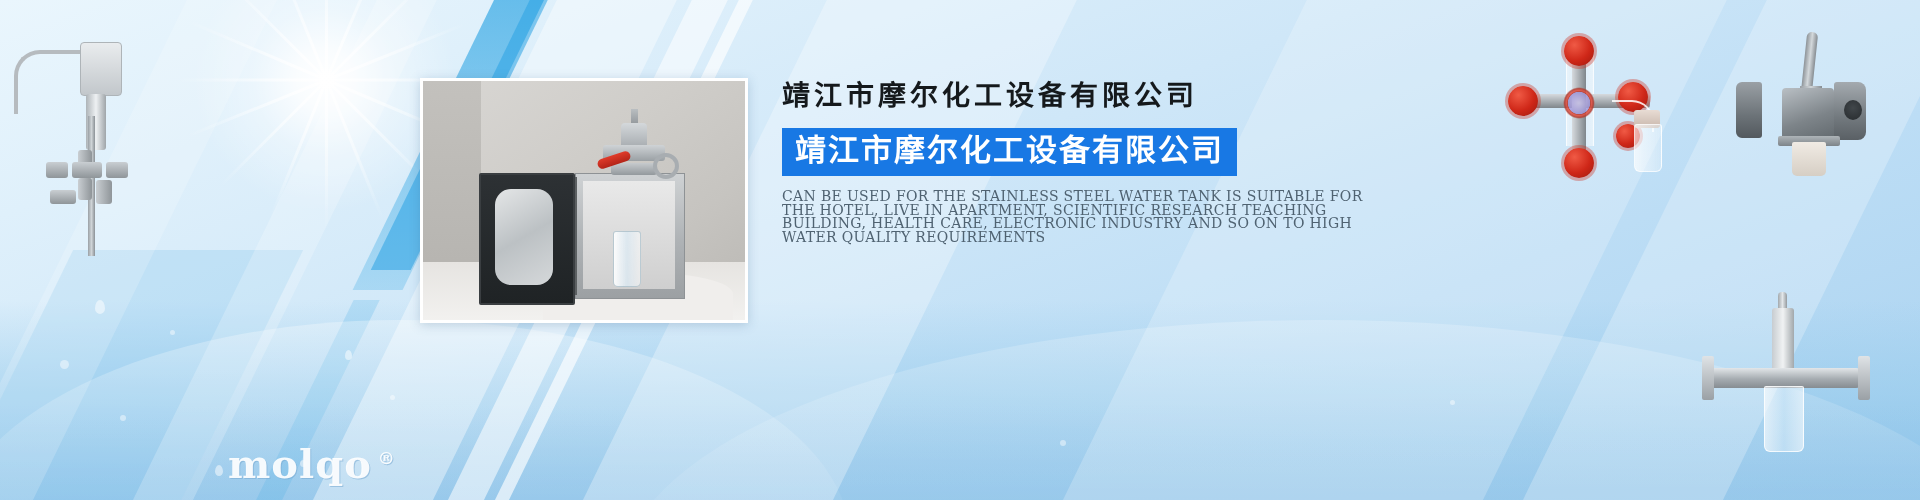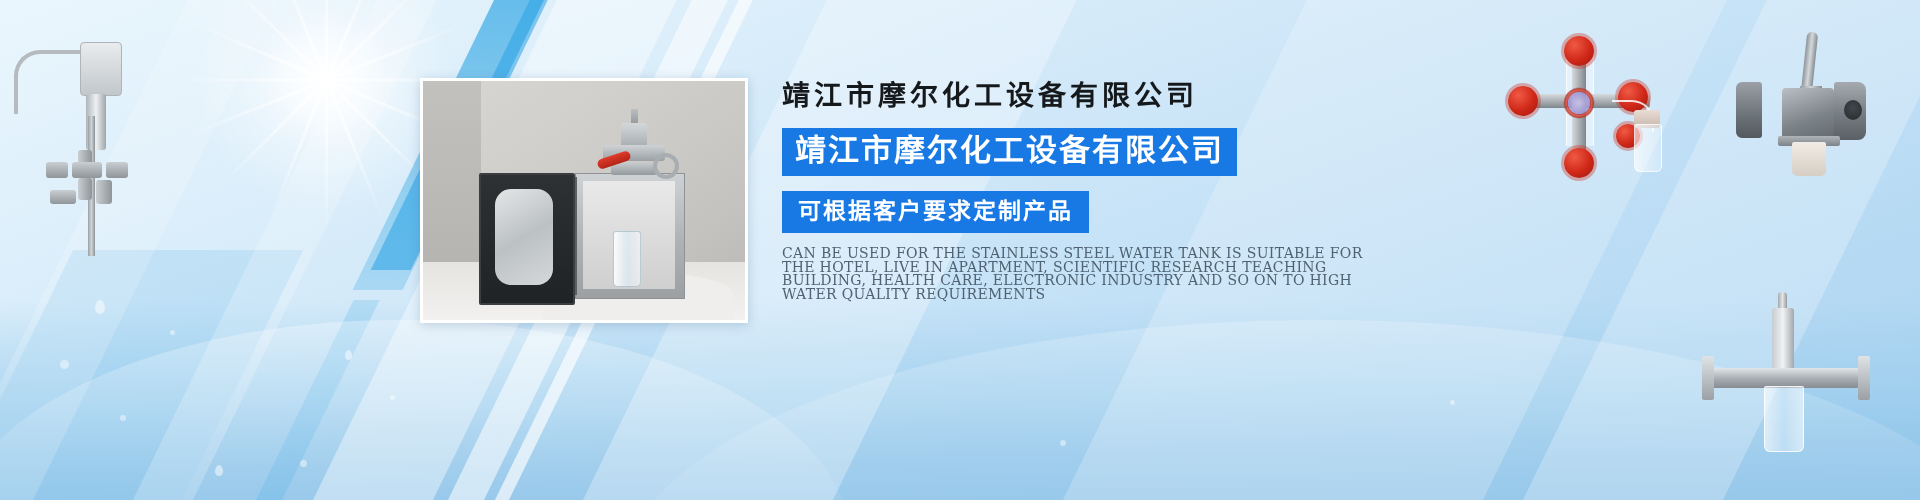--- a/index.html
+++ b/index.html
@@ -270,21 +270,20 @@
         <div class="v-flange2"></div>
         <div class="v-red"></div>
         <div class="v-wheel"></div>
       </div>
     </div>
   </div>
 
   <div class="textblock">
     <div class="company">靖江市摩尔化工设备有限公司</div>
     <div><span class="hl-blue">靖江市摩尔化工设备有限公司</span></div>
-    <div><span class="hl-blue2">可根据客户要求定制产品</span></div>
     <div class="eng">CAN BE USED FOR THE STAINLESS STEEL WATER TANK IS SUITABLE FOR THE HOTEL, LIVE IN APARTMENT, SCIENTIFIC RESEARCH TEACHING BUILDING, HEALTH CARE, ELECTRONIC INDUSTRY AND SO ON TO HIGH WATER QUALITY REQUIREMENTS</div>
   </div>
 
   <div class="prod-cross">
     <div class="pc-glass"></div>
     <div class="pc-h"></div>
     <div class="pc-v"></div>
     <div class="knob" style="left:8px;top:48px;"></div>
     <div class="knob" style="left:118px;top:44px;"></div>
     <div class="knob" style="left:64px;top:-2px;"></div>
@@ -309,14 +308,17 @@
 
   <div class="prod-bottom">
     <div class="pb-stem"></div>
     <div class="pb-v"></div>
     <div class="pb-h"></div>
     <div class="pb-fl" style="left:2px;"></div>
     <div class="pb-fl" style="left:158px;"></div>
     <div class="pb-glass"></div>
   </div>
 
+  <div class="watermark">
+    <span>molqo</span><sup>®</sup>
+  </div>
 
 </div>
 
 </body></html>

